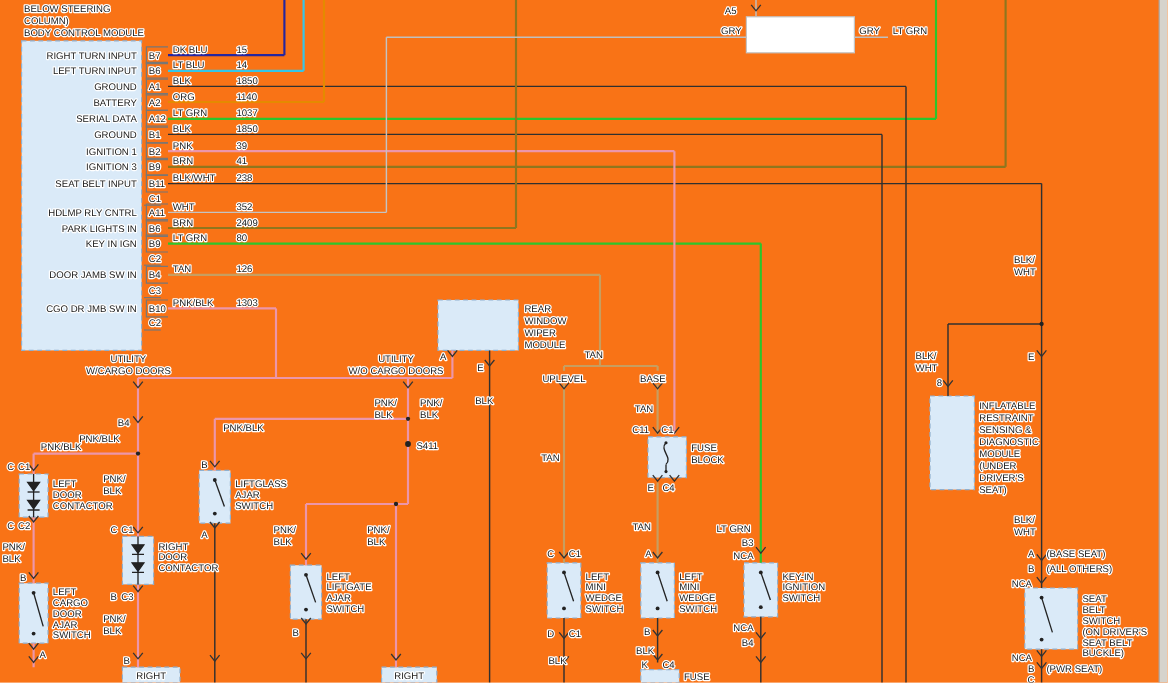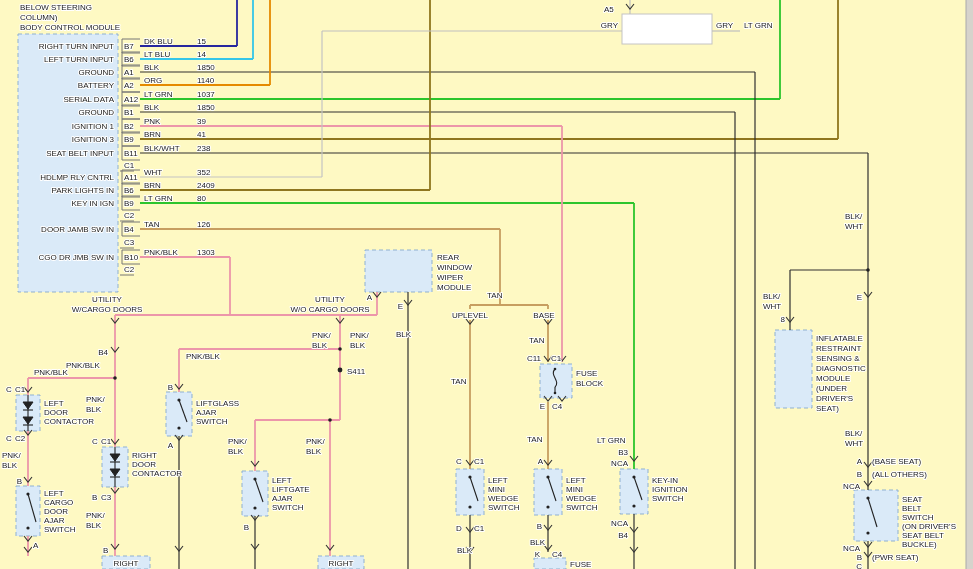--- a/index.html
+++ b/index.html
@@ -1,16 +1,16 @@
 <!DOCTYPE html>
 <html><head>
 <meta charset="utf-8">
 <style>
   html,body{margin:0;padding:0;background:#fff}
-  #stage{position:relative;width:973px;height:569px;background:#fef9c3;overflow:hidden}
+  #stage{position:relative;width:973px;height:569px;background:#f97316;overflow:hidden}
   svg{font-family:"Liberation Sans", sans-serif}
   .t{font-size:8px;fill:#1a1a1a;paint-order:stroke;stroke:#fff;stroke-width:2px;stroke-linejoin:round}
   .tc{text-anchor:middle}
   .tr{text-anchor:end}
   .box{fill:#daeaf8;stroke:#8fb0cf;stroke-width:1;stroke-dasharray:4 3}
   .abox{fill:#ffffff;stroke:#c4c4c4;stroke-width:1}
   .pin{fill:none;stroke:#777;stroke-width:1}
   .chev{fill:none;stroke:#333;stroke-width:1.1}
   .sym{stroke:#222;stroke-width:1.1;fill:none}
   .symf{stroke:#222;stroke-width:1;fill:#222}

